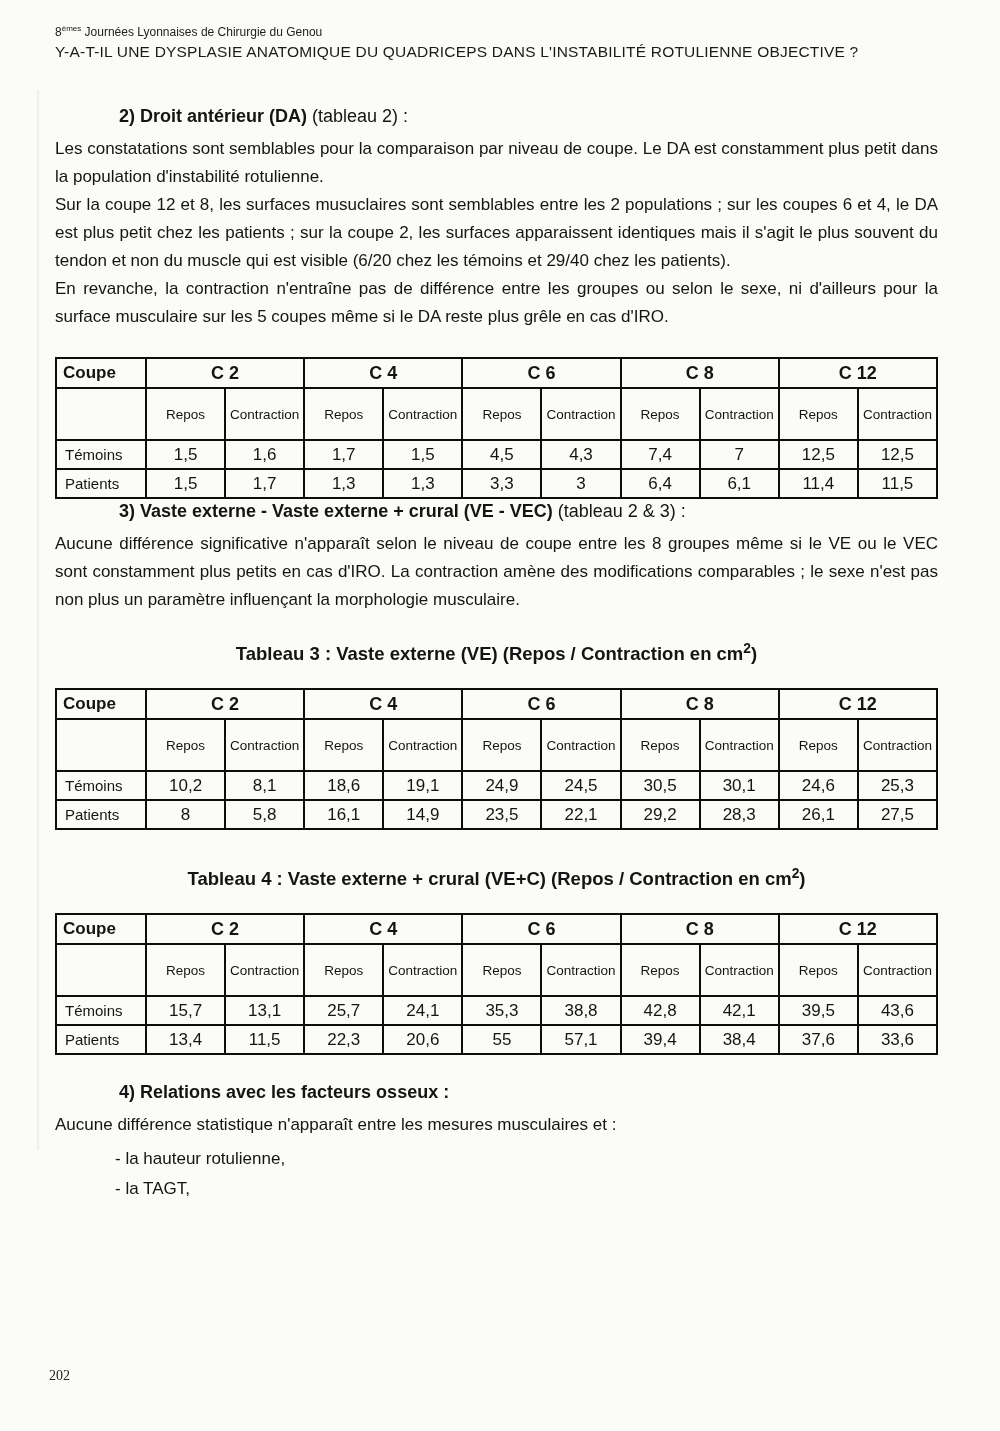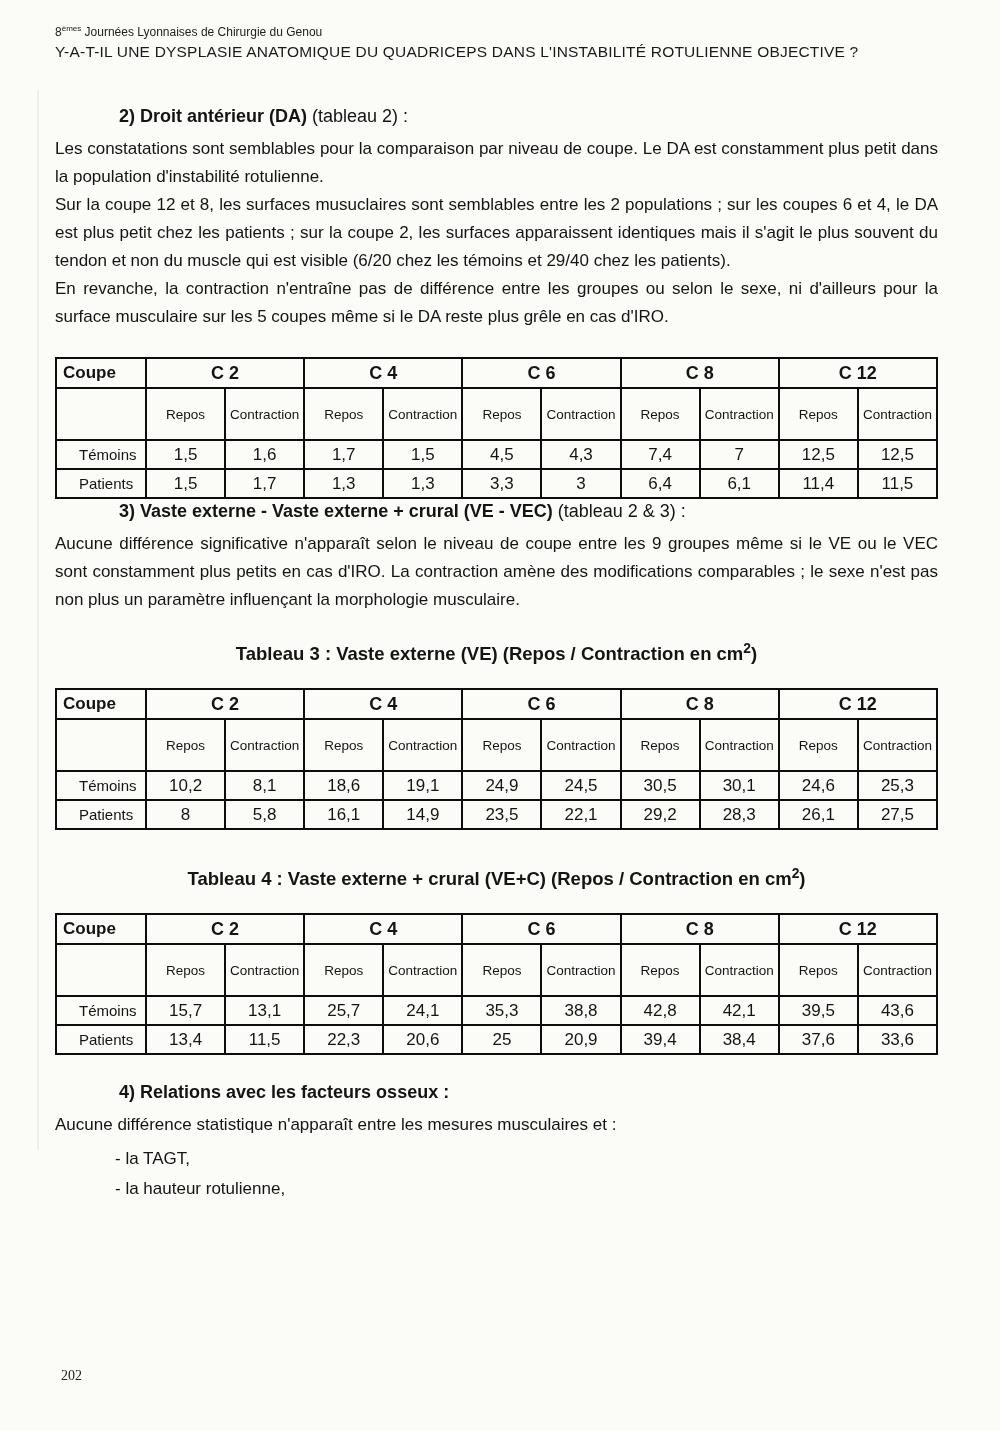--- a/index.html
+++ b/index.html
@@ -31,25 +31,25 @@
   .t2-title{margin-top:33px;}
   .t3-title{margin-top:21px;}
   .t4-title{margin-top:30px;}
   .tbl-wrap{margin-top:26px;}
   .tbl-wrap.tight{margin-top:21px;}
   table.tbl{border-collapse:collapse;width:100%;table-layout:fixed;border:2px solid #0d0d0d;}
   table.tbl td{border:2px solid #0d0d0d;overflow:hidden;white-space:nowrap;}
   td.corner{font-size:17px;font-weight:bold;text-align:left;padding:4px 6px;}
   td.group{font-size:18px;font-weight:bold;text-align:center;padding:3px 0;}
   td.sub{font-size:13.5px;text-align:center;padding:15px 0;height:20px;}
-  td.rowlabel{font-size:15px;text-align:left;padding:3px 22px;}
+  td.rowlabel{font-size:15px;text-align:left;padding:3px 8px;}
   td.val{font-size:17px;text-align:center;padding:2px 0;height:23px;}
   .bullets{margin-top:5px;padding-left:60px;font-size:17px;line-height:30px;}
   .page-num{
-    position:absolute;left:61px;top:1368px;
+    position:absolute;left:49px;top:1368px;
     font-family:"Liberation Serif", serif;font-size:14px;color:#222;
   }
 </style>
 </head>
 <body>
 
 <div class="scan-edge"></div>
 
 <div class="content">
 
@@ -126,21 +126,21 @@
             <td class="val">6,1</td>
             <td class="val">11,4</td>
             <td class="val">11,5</td>
           </tr>
         </tbody>
       </table>
     </div>
 
   <div class="sec-heading mt-h3"><span>3) Vaste externe - Vaste externe + crural (VE - VEC)</span><span class="rest"> (tableau 2 &amp; 3) :</span></div>
 
-  <p class="body first">Aucune différence significative n'apparaît selon le niveau de coupe entre les 9 groupes même si le VE ou le VEC sont constamment plus petits en cas d'IRO. La contraction amène des modifications comparables ; le sexe n'est pas non plus un paramètre influençant la morphologie musculaire.</p>
+  <p class="body first">Aucune différence significative n'apparaît selon le niveau de coupe entre les 8 groupes même si le VE ou le VEC sont constamment plus petits en cas d'IRO. La contraction amène des modifications comparables ; le sexe n'est pas non plus un paramètre influençant la morphologie musculaire.</p>
 
   <div class="tbl-title t3-title"><span>Tableau 3 : Vaste externe (VE) (Repos / Contraction en cm</span><sup>2</sup><span>)</span></div>
 
   <div class="tbl-wrap tight">
       <table class="tbl">
         <colgroup>
           <col style="width: 90px;">
           <col>
           <col>
           <col>
@@ -255,35 +255,35 @@
             <td class="val">42,1</td>
             <td class="val">39,5</td>
             <td class="val">43,6</td>
           </tr>
           <tr>
             <td class="rowlabel">Patients</td>
             <td class="val">13,4</td>
             <td class="val">11,5</td>
             <td class="val">22,3</td>
             <td class="val">20,6</td>
-            <td class="val">25</td>
-            <td class="val">20,9</td>
+            <td class="val">55</td>
+            <td class="val">57,1</td>
             <td class="val">39,4</td>
             <td class="val">38,4</td>
             <td class="val">37,6</td>
             <td class="val">33,6</td>
           </tr>
         </tbody>
       </table>
     </div>
 
   <div class="sec-heading mt-h4"><span>4) Relations avec les facteurs osseux :</span></div>
 
   <p class="body first">Aucune différence statistique n'apparaît entre les mesures musculaires et :</p>
 
   <div class="bullets">
+    <div>- la hauteur rotulienne,</div>
     <div>- la TAGT,</div>
-    <div>- la hauteur rotulienne,</div>
   </div>
 
 </div>
 
 <div class="page-num">202</div>
 
 </body></html>

